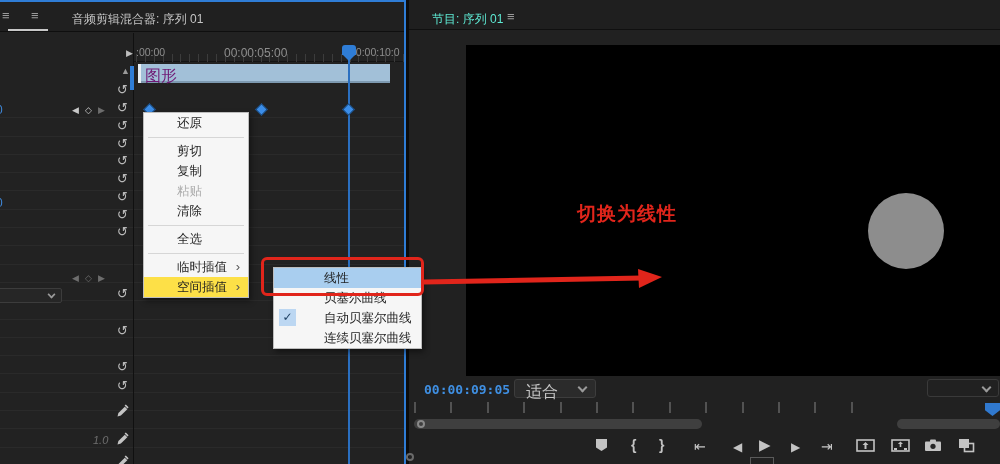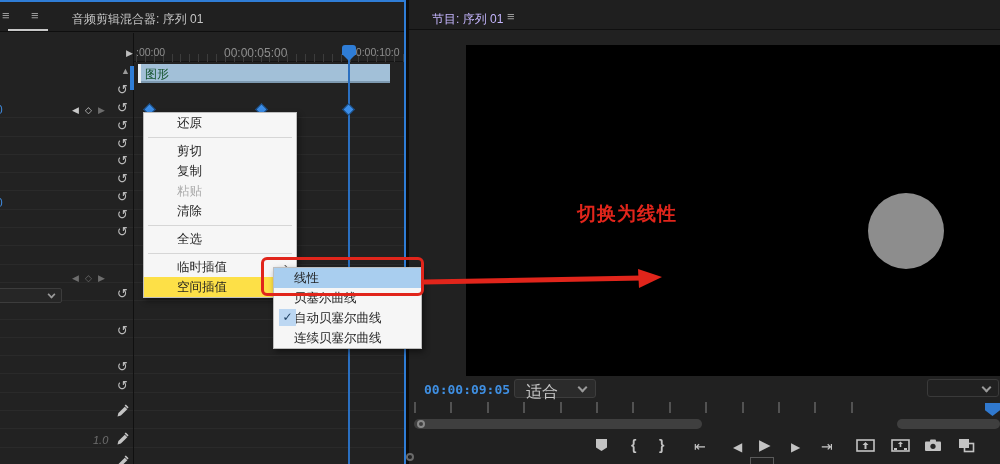--- a/index.html
+++ b/index.html
@@ -10,21 +10,21 @@
   
   .chev{display:inline-block;width:7px;height:7px;border-right:2px solid #9a9a9a;border-bottom:2px solid #9a9a9a;transform:rotate(45deg);}
   
   .menu{background:#f6f6f6;border:1px solid #bdbdbd;box-shadow:2px 3px 6px rgba(0,0,0,.45);}
   .mi{height:20px;line-height:20px;padding-left:33px;font-size:12.5px;color:#1f1f1f;position:relative;}
   .mi .sub-arrow{position:absolute;right:8px;top:0;color:#555;font-size:13px;}
   .mi.hl{background:#fde047;}
   .mi.dis{color:#ababab;}
   .msep{height:8px;position:relative;}
   .msep::after{content:"";position:absolute;left:4px;right:4px;top:4px;border-top:1px solid #d6d6d6;}
-  .smi{height:20px;line-height:20px;padding-left:20px;font-size:12.5px;color:#1f1f1f;position:relative;}
+  .smi{height:20px;line-height:20px;padding-left:50px;font-size:12.5px;color:#1f1f1f;position:relative;}
   .smi.hl{background:#a9ceef;}
   .checkbox{position:absolute;left:5px;top:1px;width:17px;height:17px;background:#bcd7f2;color:#1a3c5e;font-size:12px;line-height:17px;text-align:center;}
   .reset{color:#b9b9b9;font-size:13px;line-height:13px;}
   .kf{color:#c9c9c9;font-size:9px;}
   .kf.dim{color:#6d6d6d;}
   .diamond{width:9px;height:9px;background:#3b8de8;border:1px solid #17406e;transform:rotate(45deg);}
   .ticon{color:#c3c3c3;font-size:14px;line-height:16px;}
   svg{display:block;}
 </style>
 </head>
@@ -45,21 +45,21 @@
   <div class="abs" style="left:133px;top:33px;width:1px;height:431px;background:#101010;"></div>
 
   <div class="abs" style="left:134px;top:45px;width:270px;height:17px;background:#222;border-bottom:1px solid #141414;"></div>
   <div class="abs" style="left:136px;top:54px;width:268px;height:8px;background:repeating-linear-gradient(to right,#3c3c3c 0 1px,transparent 1px 8.9px);"></div>
   <div class="abs txt" style="left:136px;top:46px;font-size:10.5px;color:#8e8e8e;">:00:00</div>
   <div class="abs txt" style="left:224px;top:46px;font-size:12px;color:#8e8e8e;">00:00:05:00</div>
   <div class="abs txt" style="left:350px;top:46px;font-size:10.5px;color:#8e8e8e;">00:00:10:0</div>
 
   <div class="abs" style="left:138px;top:64px;width:252px;height:19px;background:#a2c0d8;box-shadow:inset 0 -2px 0 #7d99b0;">
     <div class="abs" style="left:0;top:0;width:3px;height:19px;background:#e9eff4;"></div>
-    <span class="abs txt" style="left:7px;top:2px;font-size:12px;color:#14532d;">图形</span>
+    <span class="abs txt" style="left:7px;top:2px;font-size:16px;color:#701a75;">图形</span>
   </div>
 
   <div class="abs" style="left:348px;top:57px;width:2px;height:407px;background:#2a6fc0;"></div>
   <div class="abs" style="left:342px;top:45px;width:14px;height:10px;background:#2f7dd6;border-radius:3px 3px 0 0;"></div>
   <div class="abs" style="left:342px;top:54px;width:0;height:0;border-left:7px solid transparent;border-right:7px solid transparent;border-top:7px solid #2f7dd6;"></div>
 
   <div class="abs diamond" style="left:145px;top:105px;"></div>
   <div class="abs diamond" style="left:257px;top:105px;"></div>
   <div class="abs diamond" style="left:344px;top:105px;"></div>
 
@@ -115,27 +115,27 @@
         <path d="M8.6 1.6l1.2-1.2 2.8 2.8-1.2 1.2z" fill="#c4c4c4"></path>
       </svg>
   </div>
 
   <div class="abs" style="left:0;top:0;width:407px;height:2px;background:#2f7dd6;"></div>
   <div class="abs" style="left:404px;top:0;width:2px;height:464px;background:#2f7dd6;"></div>
   <div class="abs" style="left:406px;top:0;width:3px;height:464px;background:#0c0c0c;"></div>
 
   <div class="abs" style="left:409px;top:0;width:591px;height:464px;background:#212121;"></div>
   <div class="abs" style="left:409px;top:0;width:591px;height:30px;background:#1f1f1f;border-bottom:1px solid #101010;"></div>
-  <div class="abs txt" style="left:432px;top:11px;font-size:12px;color:#c4b5fd;">节目: 序列 01</div>
+  <div class="abs txt" style="left:432px;top:11px;font-size:12px;color:#5eead4;">节目: 序列 01</div>
   <div class="abs txt" style="left:507px;top:9px;color:#9a9a9a;font-size:13px;">≡</div>
 
   <div class="abs" style="left:466px;top:45px;width:534px;height:331px;background:#000;"></div>
   <div class="abs" style="left:868px;top:193px;width:76px;height:76px;border-radius:50%;background:#8d8d8d;"></div>
 
-  <div class="abs menu" style="left:143px;top:112px;width:154px;">
+  <div class="abs menu" style="left:143px;top:112px;width:106px;">
     <div class="mi"><span class="txt">还原</span></div>
     <div class="msep"></div>
     <div class="mi"><span class="txt">剪切</span></div>
     <div class="mi"><span class="txt">复制</span></div>
     <div class="mi dis"><span class="txt">粘贴</span></div>
     <div class="mi"><span class="txt">清除</span></div>
     <div class="msep"></div>
     <div class="mi"><span class="txt">全选</span></div>
     <div class="msep"></div>
     <div class="mi">

